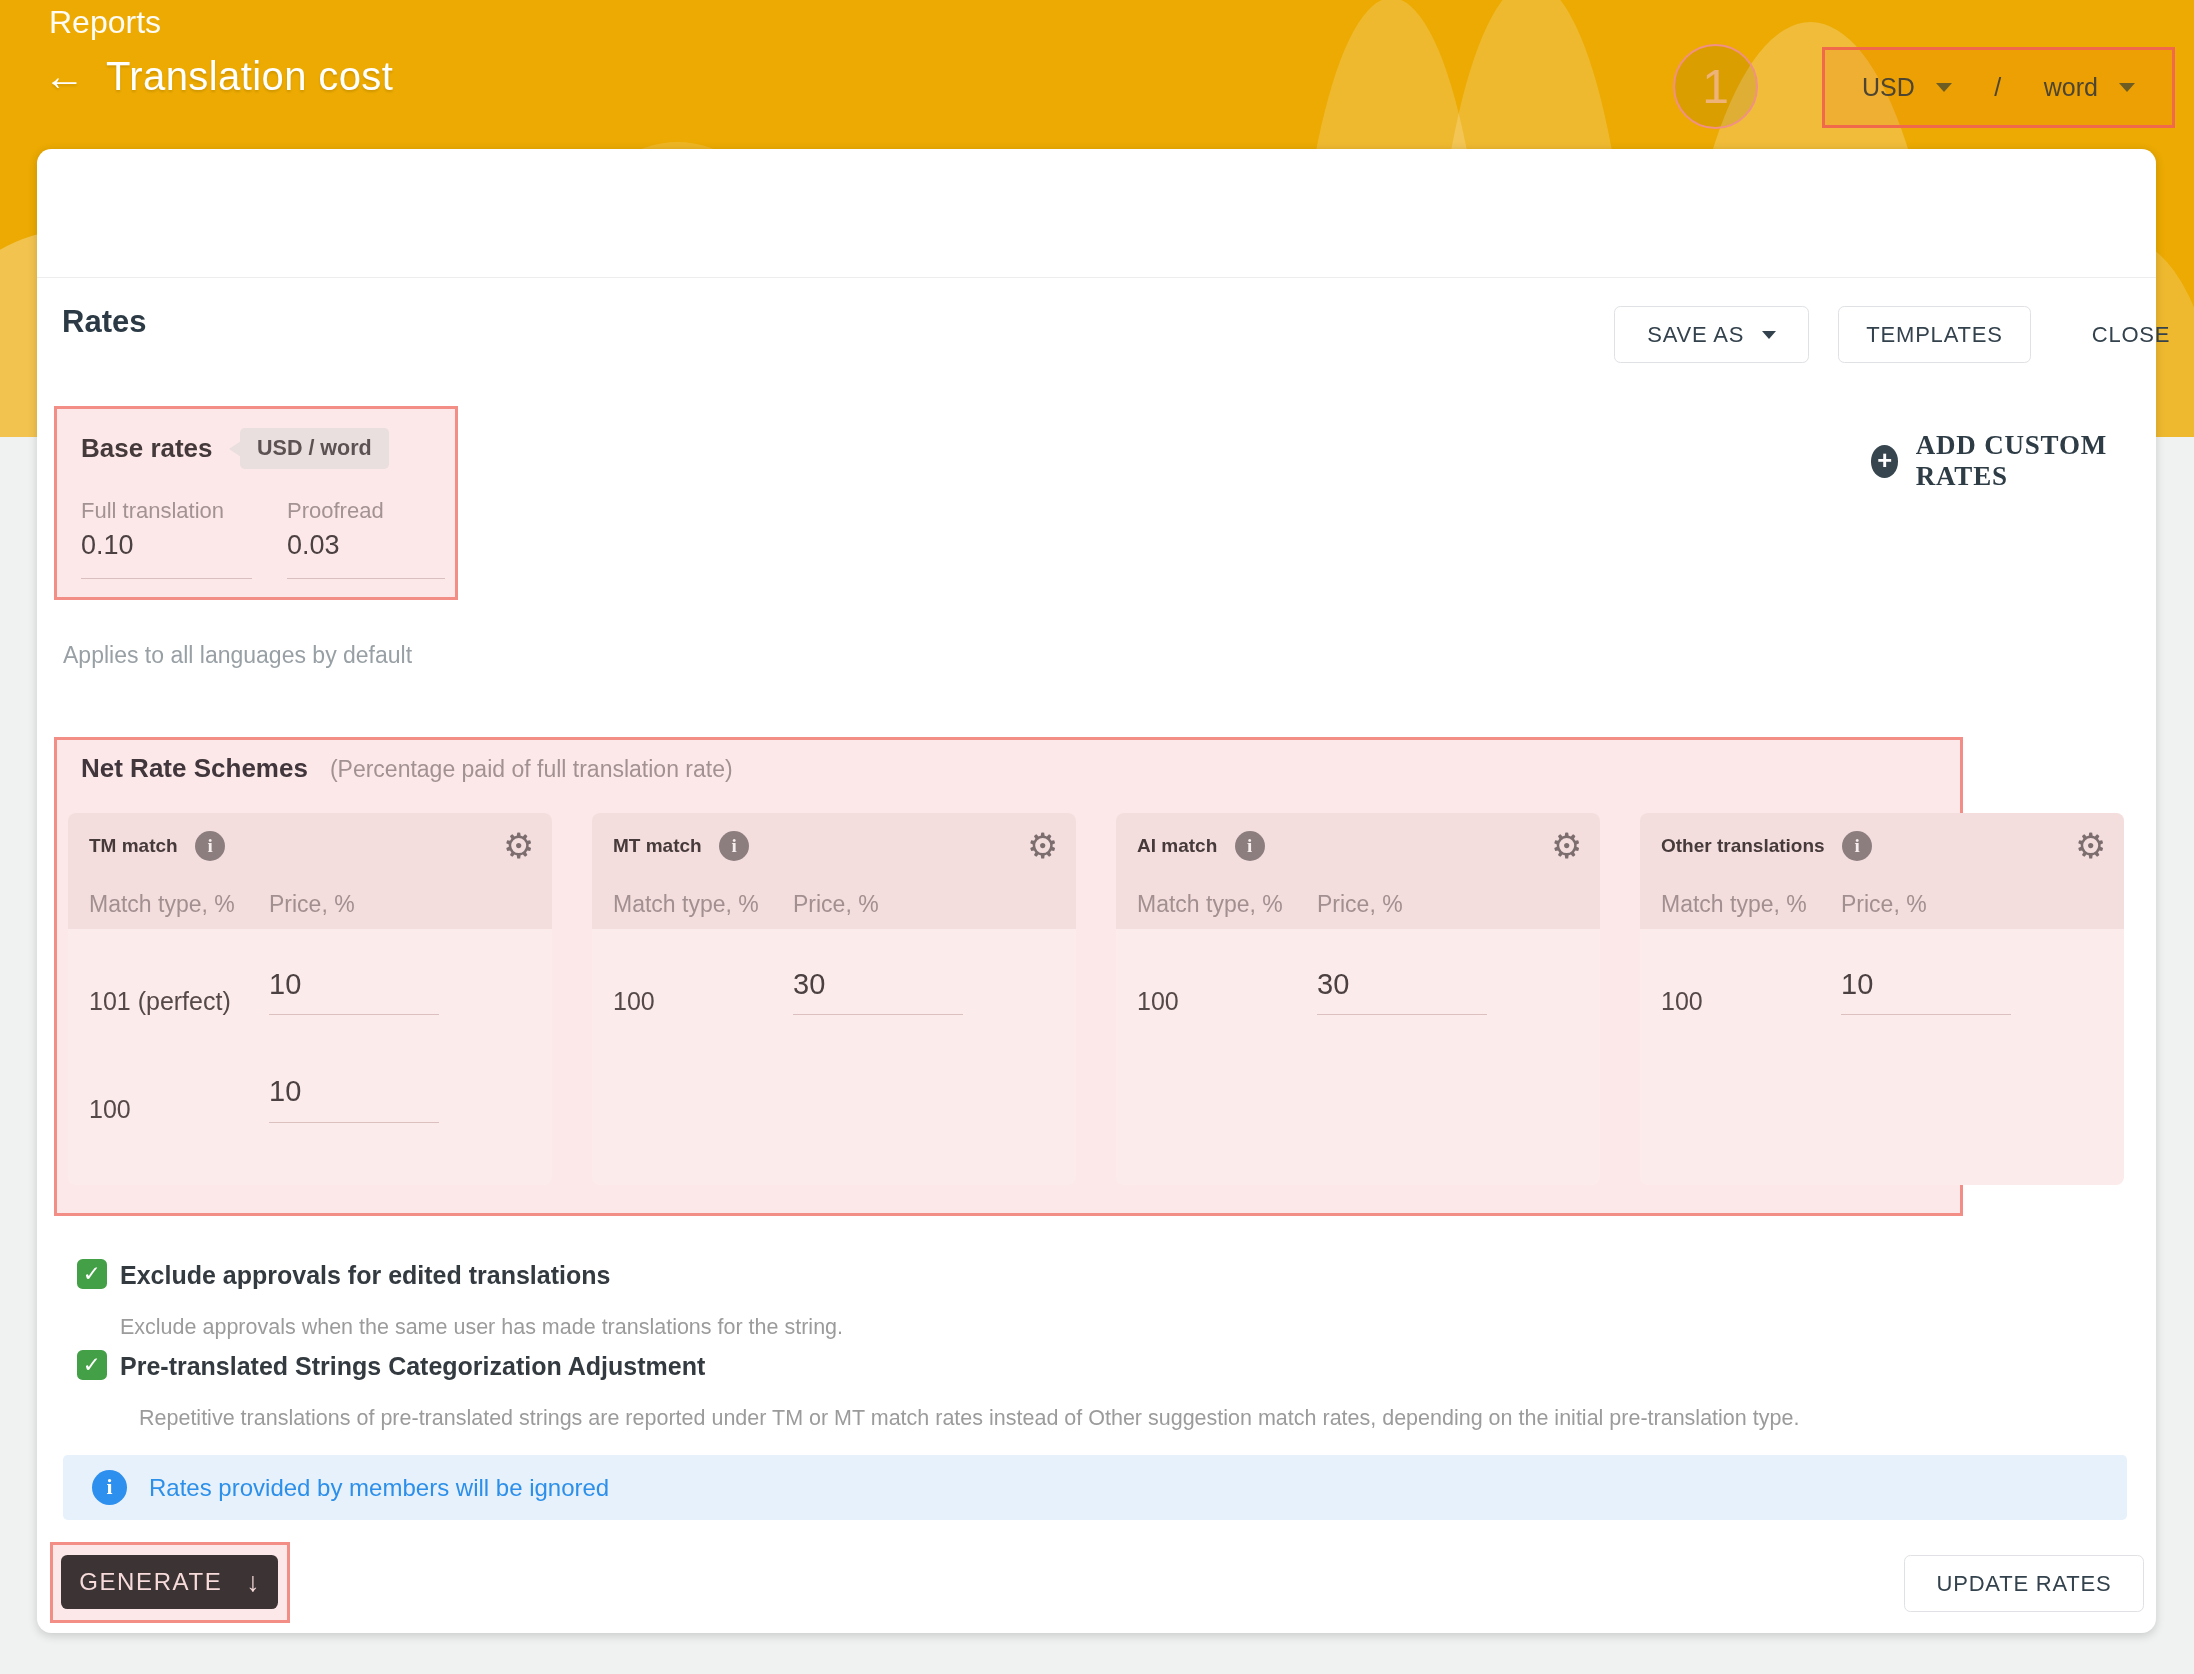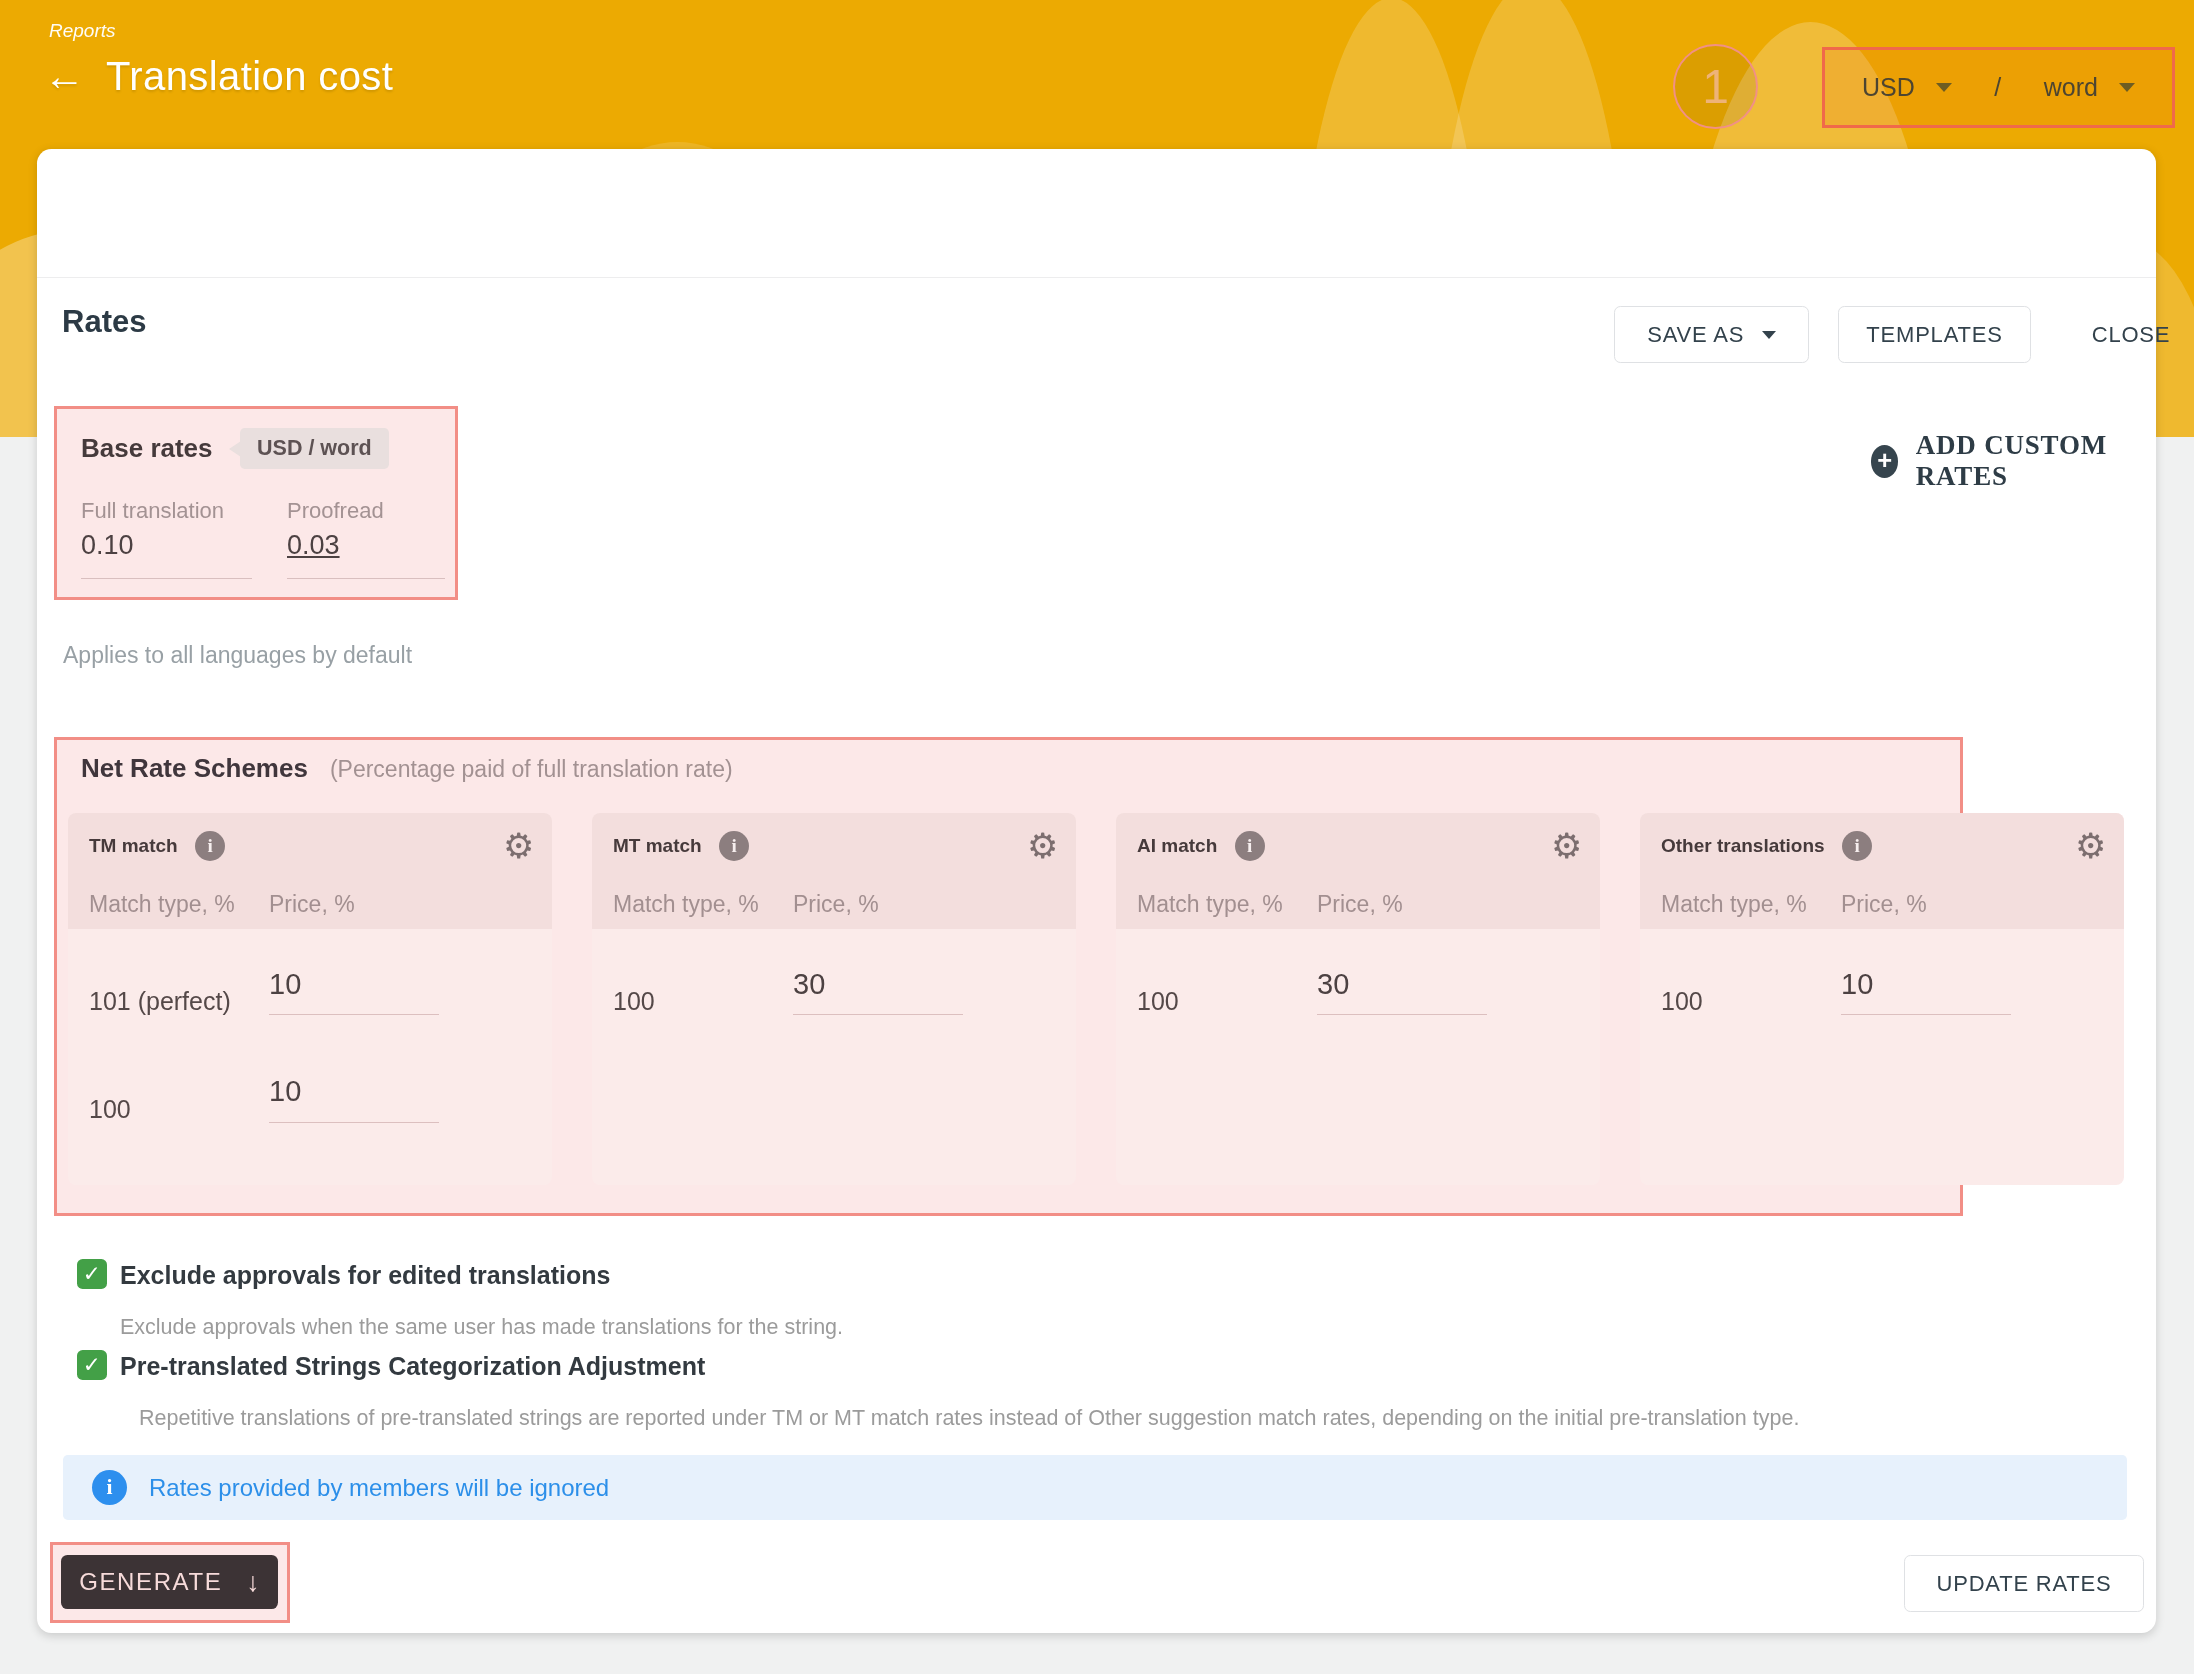--- a/index.html
+++ b/index.html
@@ -2,21 +2,21 @@
 <html style="font-size:12.8px"><head>
 <meta charset="utf-8">
 <style>
   * { margin:0; padding:0; box-sizing:border-box; }
   html,body { width:2194px; height:1675px; }
   body { font-family:"Liberation Sans","DejaVu Sans",sans-serif; background:#f0f1f1; position:relative; overflow:hidden; }
 
   
   .app-header { position:absolute; left:0; top:0; width:2194px; height:437px; background:#ecaa02; overflow:hidden; }
   .hill { position:absolute; bottom:0; background:rgba(255,255,255,0.18); border-radius:50% 50% 0 0 / 100% 100% 0 0; }
-  .breadcrumb { position:absolute; left:49px; top:20px; font-size:19px; color:rgba(255,255,255,0.96);font-style:italic; }
+  .breadcrumb { position:absolute; left:49px; top:4px; font-size:32px; color:rgba(255,255,255,0.96); }
   .title-row { position:absolute; left:44px; top:54px; display:flex; align-items:center; gap:21px; color:#fff; }
   .back-arrow { font-size:41px; line-height:1; text-shadow:0 1.6px 2.4px rgba(0,0,0,0.12); }
   .page-title { font-size:40px; letter-spacing:0.4px; text-shadow:0 1.6px 2.4px rgba(0,0,0,0.12); }
 
   .unit-selector { position:absolute; left:1822px; top:47px; width:353px; height:81px;
     background:rgba(235,115,20,0.16); border:3.2px solid #f0694a; display:flex; align-items:center;
     justify-content:space-between; padding:0 37px; }
   .unit-group { display:flex; align-items:center; gap:21px; cursor:pointer; }
   .unit-text { font-size:25px; color:#4d4531; }
   .unit-slash { font-size:25px; color:#4d4531; }
@@ -167,21 +167,21 @@
 
   <div class="hl-box base-box">
     <div class="base-title-row">
       <span class="base-title">Base rates</span>
       <span class="unit-badge">USD / word</span>
     </div>
     <div class="field-label" style="left:24px;">Full translation</div>
     <div class="field-value" style="left:24px;">0.10</div>
     <div class="field-line" style="left:24px;"></div>
     <div class="field-label" style="left:230px;">Proofread</div>
-    <div class="field-value" style="left:230px;text-decoration:underline;">0.03</div>
+    <div class="field-value" style="left:230px;">0.03</div>
     <div class="field-line" style="left:230px;width:158px;"></div>
   </div>
 
   <div class="add-custom">
     <span class="plus-circle">+</span>
     <span class="add-custom-label">ADD CUSTOM RATES</span>
   </div>
 
   <div class="applies-note">Applies to all languages by default</div>
 

